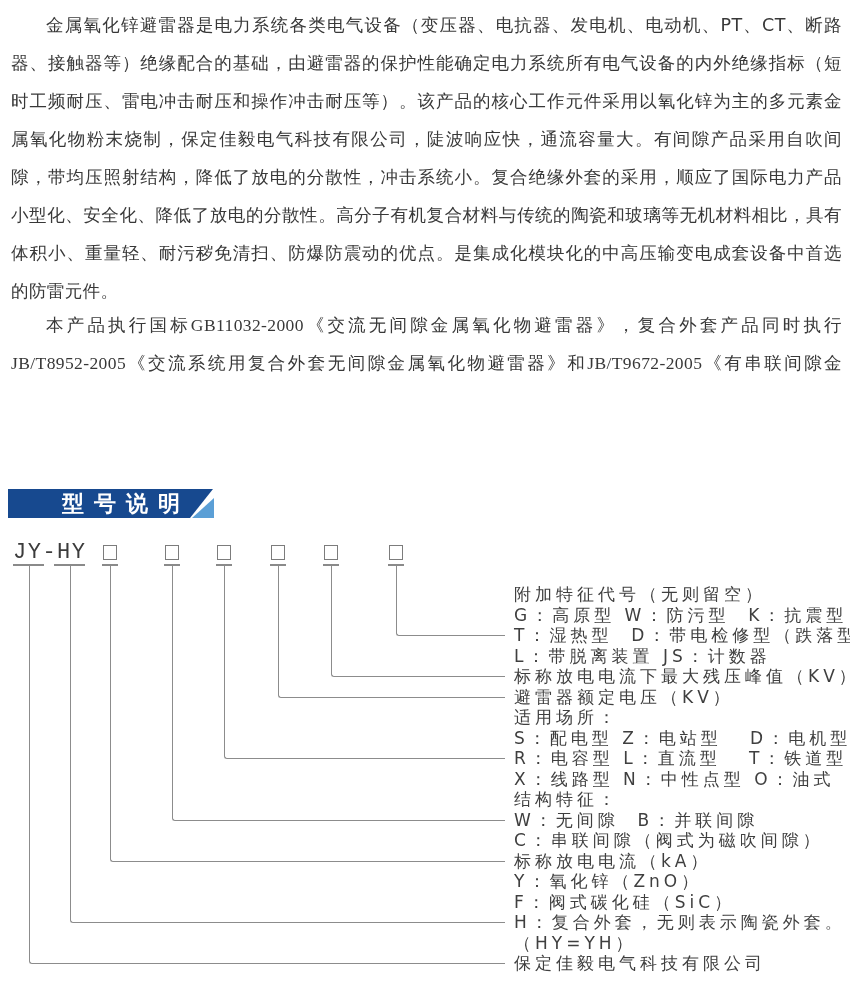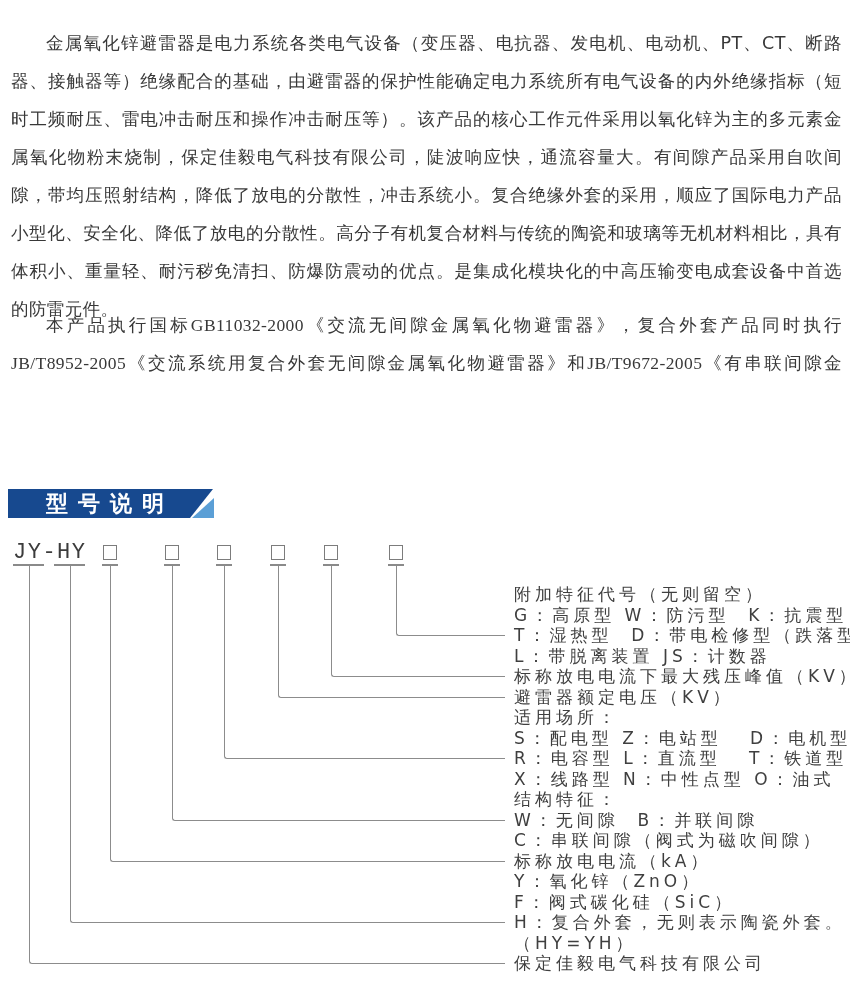--- a/index.html
+++ b/index.html
@@ -4,31 +4,31 @@
 <style>
   html,body{margin:0;padding:0;background:#fff;}
   .page{
     position:relative;width:850px;height:983px;background:#ffffff;overflow:hidden;
     font-family:"DejaVu Sans","Liberation Sans",sans-serif;
   }
   
   .intro{position:absolute;left:11px;top:0;width:831px;color:#383838;
          font-size:17.5px;line-height:38px;letter-spacing:0.4px;}
   .para{position:absolute;left:0;width:100%;}
-  .para-1{top:24px;}
+  .para-1{top:6px;}
   .para-2{top:306px;font-family:Liberation Serif, serif;}
   .tline{text-align:justify;text-align-last:justify;height:38px;overflow:visible;white-space:nowrap0;}
   .tline.indent{text-indent:35px;}
   .tline.lastline{text-align:left;text-align-last:left;}
   
   .banner{position:absolute;left:8px;top:487px;width:216px;height:33px;}
   .banner svg{position:absolute;left:0;top:0;}
   .banner-title{
     position:absolute;left:12px;top:2px;width:170px;height:29px;line-height:30px;
-    text-align:center;color:#ffffff;font-size:22px;font-weight:bold;
+    text-align:right;color:#ffffff;font-size:22px;font-weight:bold;
     letter-spacing:10px;text-indent:10px;white-space:nowrap;
   }
   
   .diagram{position:absolute;left:0;top:0;width:850px;height:983px;}
   .model-prefix{
     position:absolute;left:13px;top:540px;font-size:22px;letter-spacing:1.5px;
     color:#3c3c3c;white-space:nowrap;font-family:Liberation Mono, monospace;
   }
   .umark{position:absolute;top:564px;height:2px;background:#8a8a8a;}
   .u-jy{left:13px;width:31px;}

